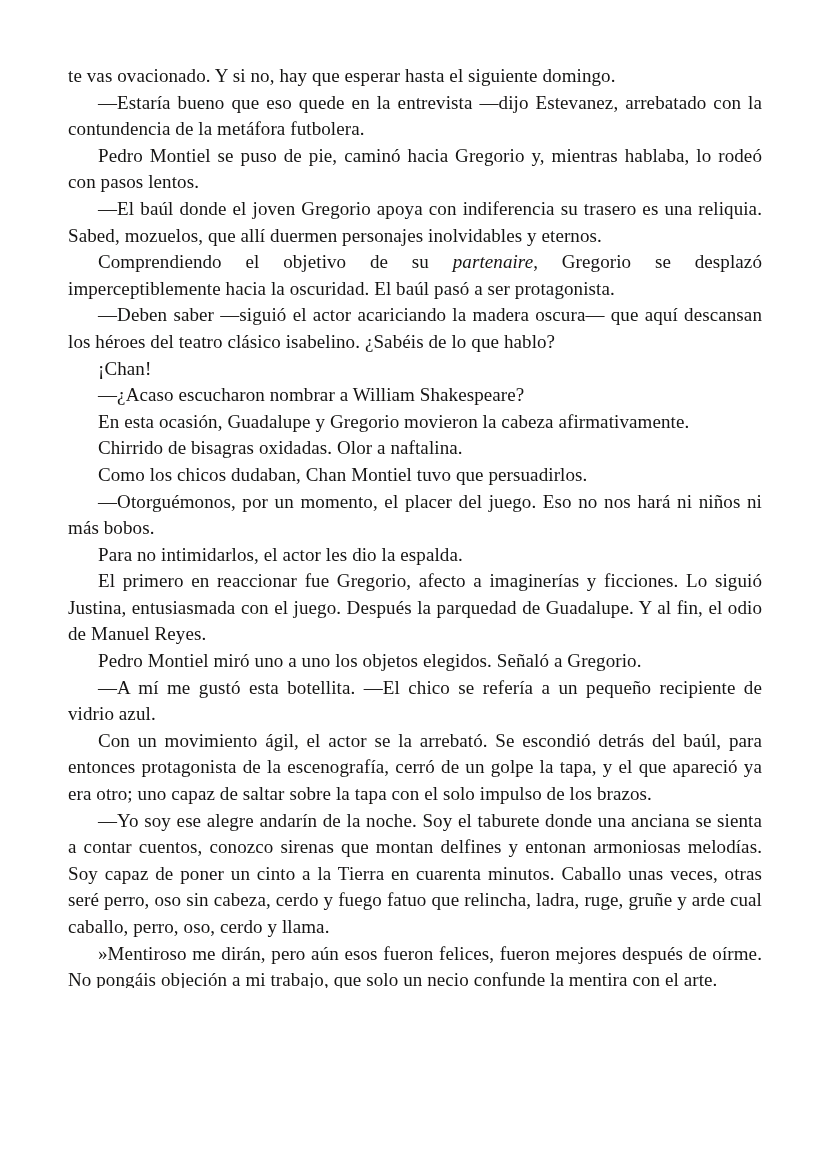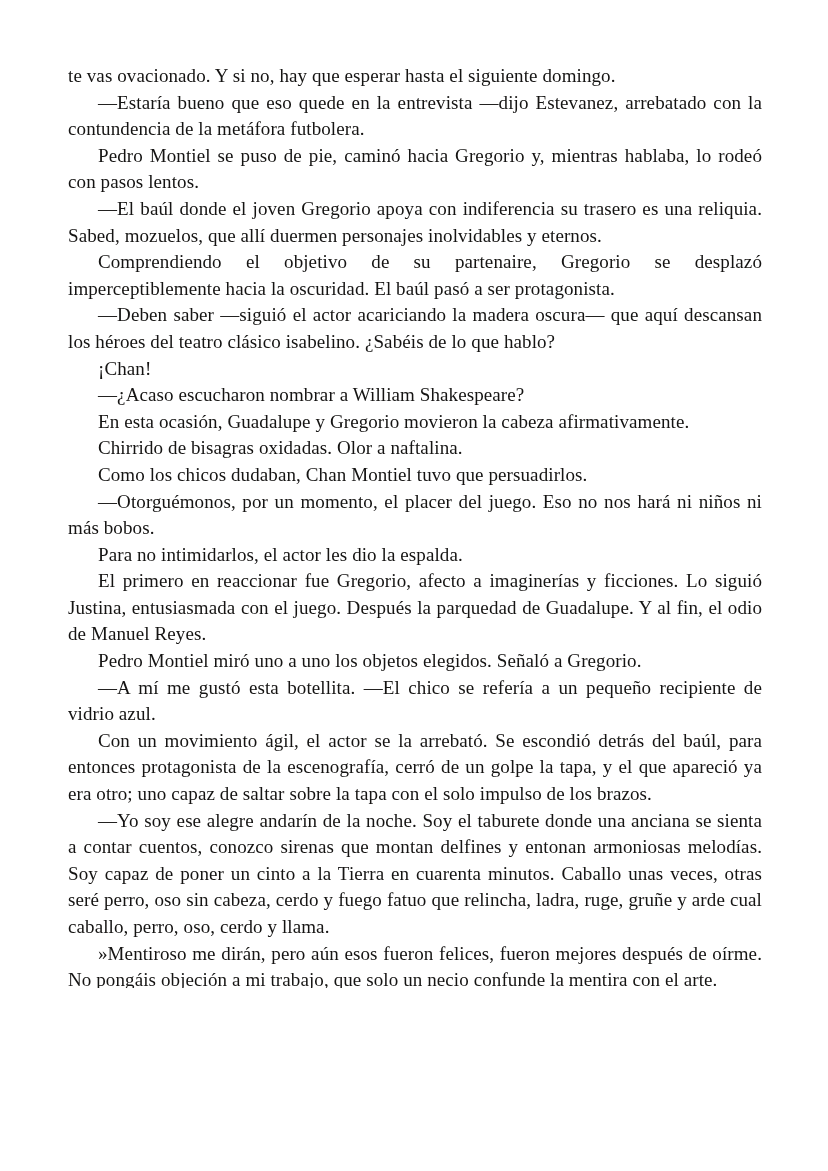--- a/index.html
+++ b/index.html
@@ -28,20 +28,21 @@
     letter-spacing: 0.1px;
   }
   .text-block p {
     margin: 0;
     padding: 0;
   }
   .text-block p.indent {
     text-indent: 30px;
   }
   .italic {
+    font-style: italic;
   }
   .page-footer {
     position: absolute;
     top: 1129px;
     left: 0;
     width: 100%;
     text-align: center;
     font-family: "Liberation Serif", serif;
     font-size: 22px;
     color: #151413;

